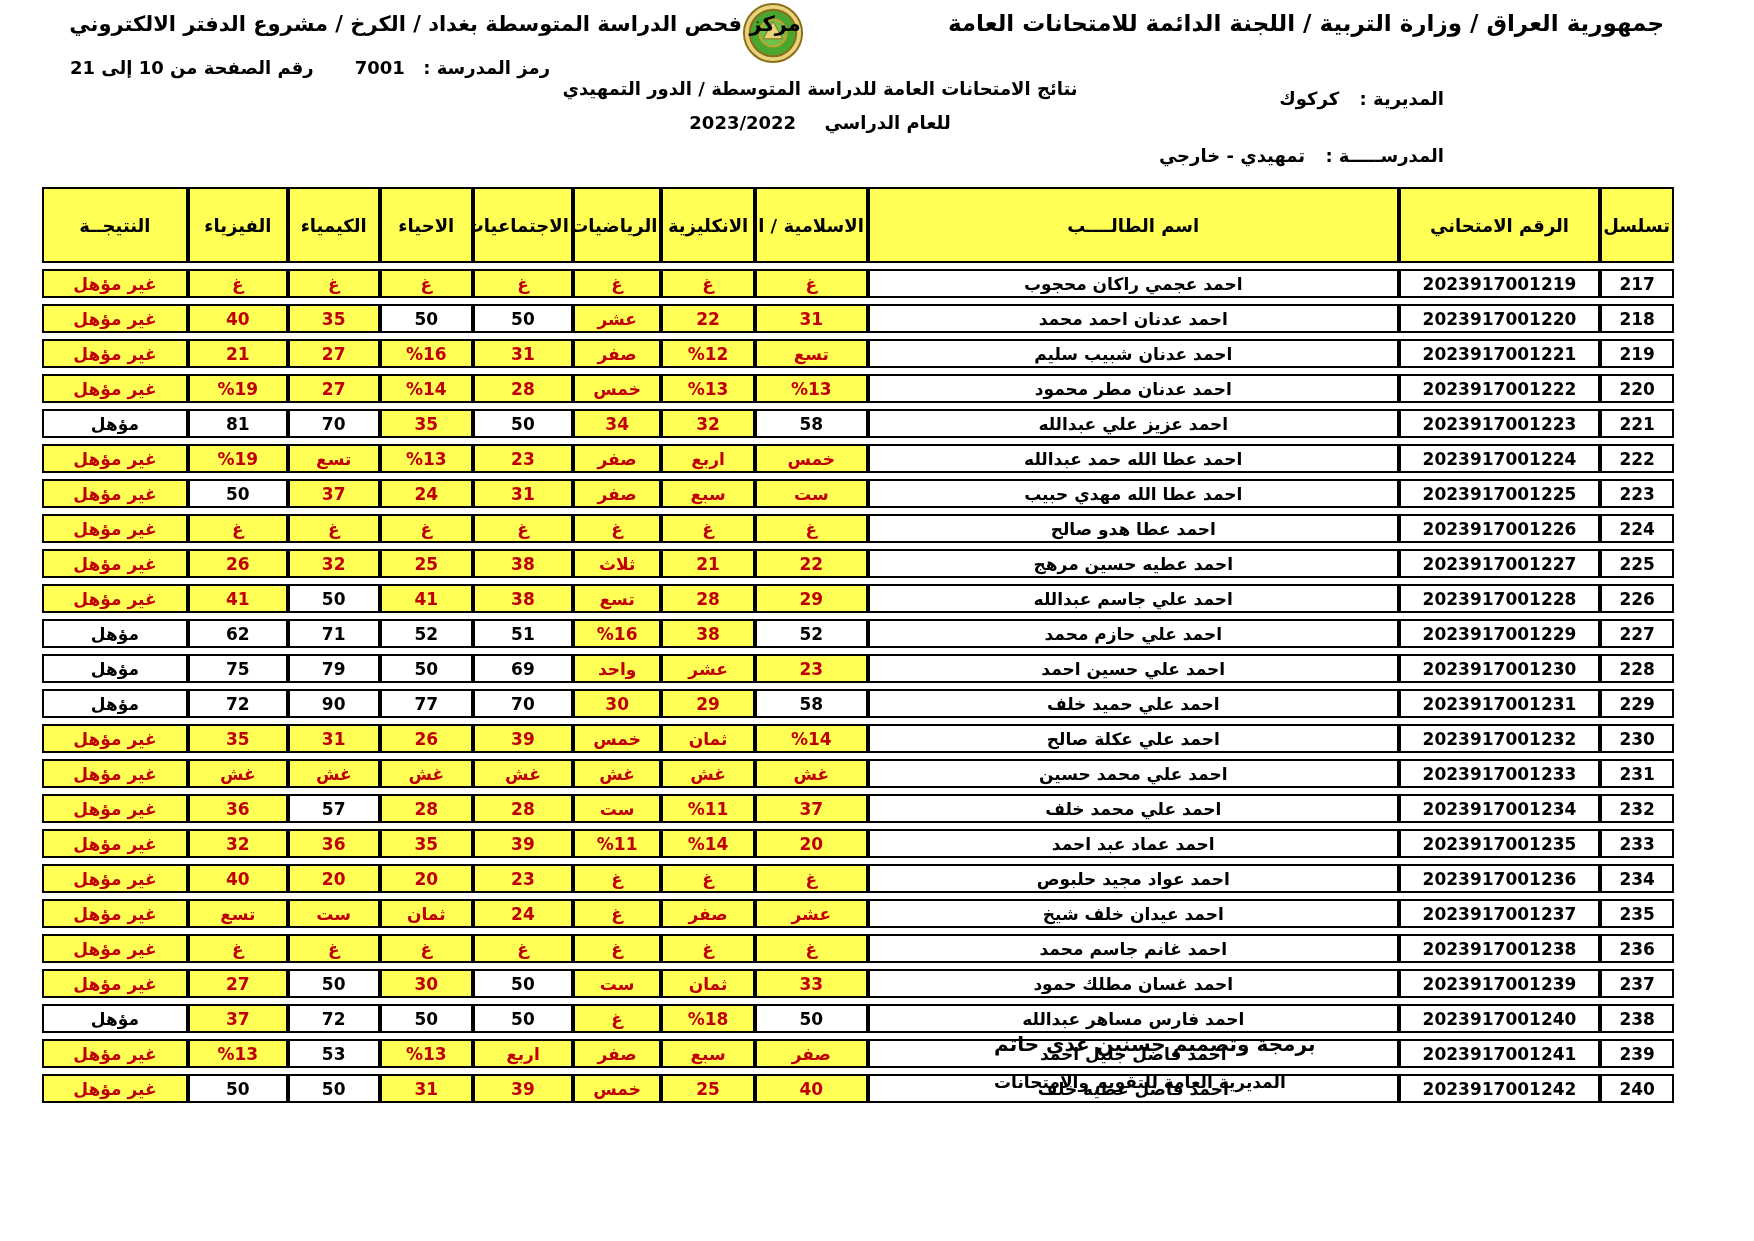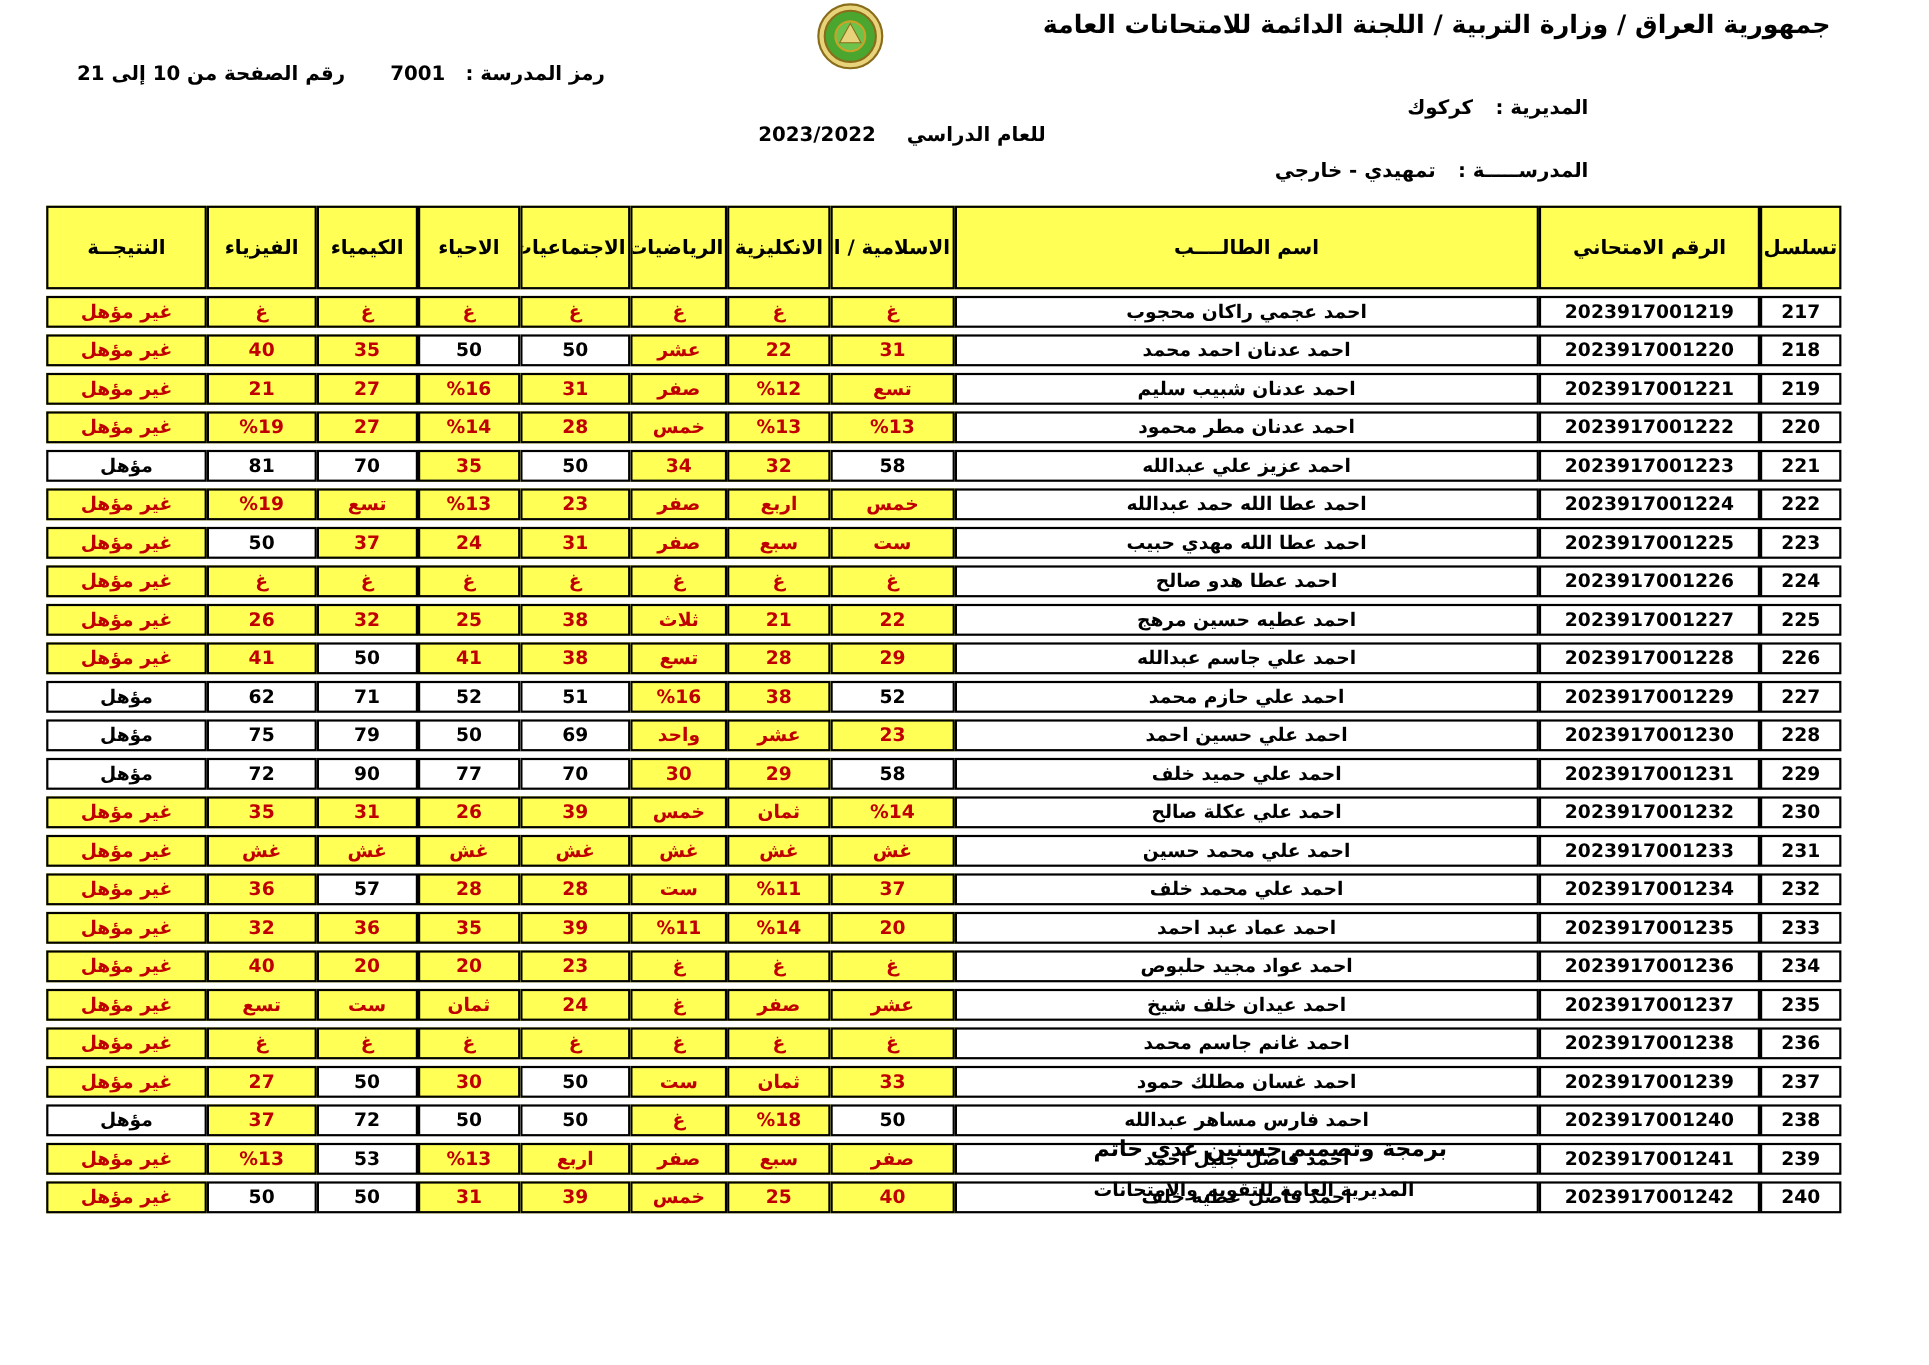--- a/index.html
+++ b/index.html
@@ -65,29 +65,31 @@
 
   <div class="logo">
     <svg viewBox="0 0 64 64" width="62" height="62">
       <circle cx="32" cy="32" r="30" fill="#e8d27a" stroke="#8a6d1a" stroke-width="2"></circle>
       <circle cx="32" cy="32" r="24" fill="#4aa62e" stroke="#8a6d1a" stroke-width="2"></circle>
       <circle cx="32" cy="32" r="14" fill="#6cc24a" stroke="#c9a227" stroke-width="2"></circle>
       <path d="M22 38 L32 20 L42 38 Z" fill="#e8d27a" stroke="#8a6d1a" stroke-width="1"></path>
     </svg>
   </div>
 
+  <div class="hdr-left">مركز فحص الدراسة المتوسطة بغداد / الكرخ / مشروع الدفتر الالكتروني</div>
 
   <div class="hdr-line2">
     <span>
       <span>رمز المدرسة :</span>
       <span style="margin-right:12px;margin-left:20px;">7001</span>
     </span>
     <span>رقم الصفحة من  10 إلى 21</span>
   </div>
 
+  <div class="hdr-center1">نتائج الامتحانات العامة للدراسة المتوسطة / الدور التمهيدي</div>
 
   <div class="hdr-center2">
     <span>للعام الدراسي</span>
     <span class="year">2023/2022</span>
   </div>
 
   <div class="meta-directorate">
     <span>المديرية :</span>
     <span class="val">كركوك</span>
   </div>

